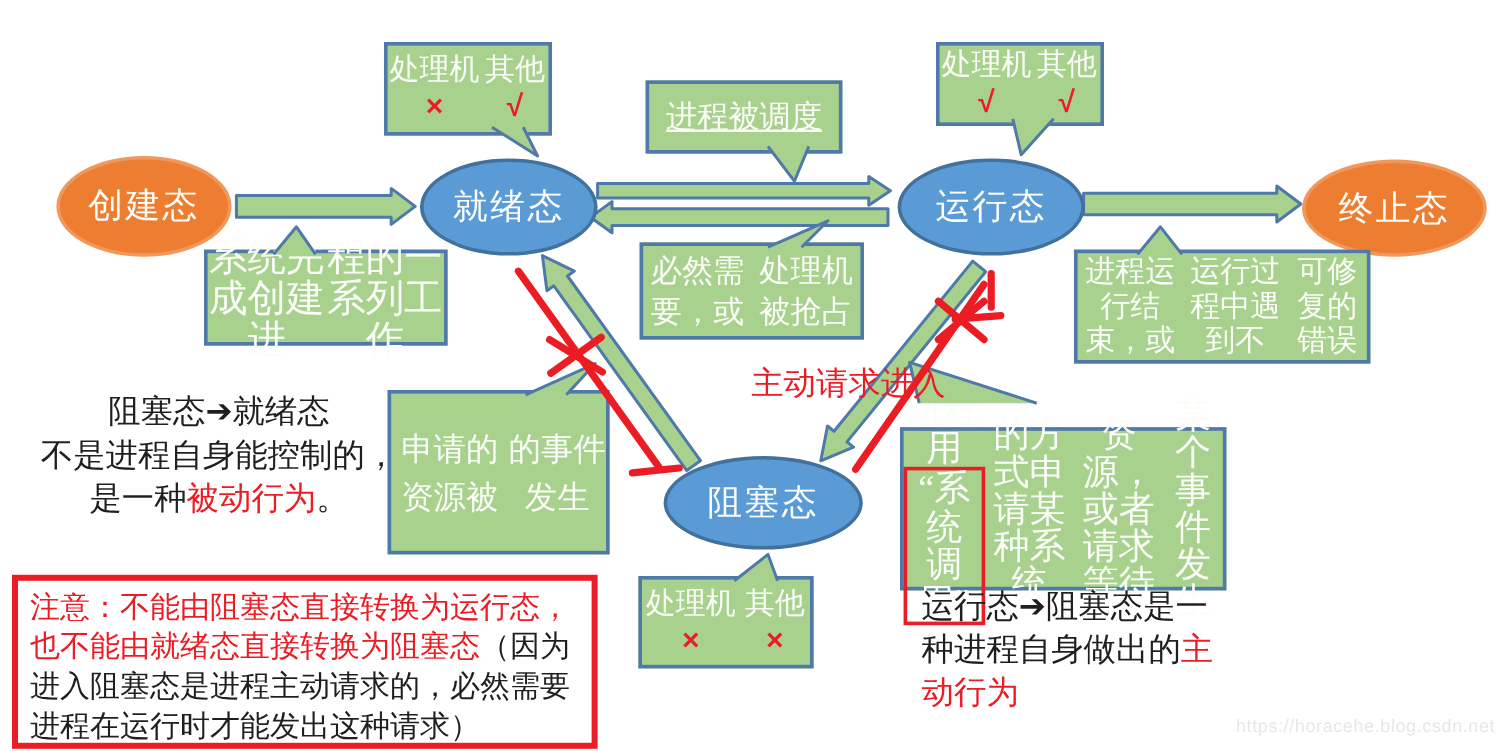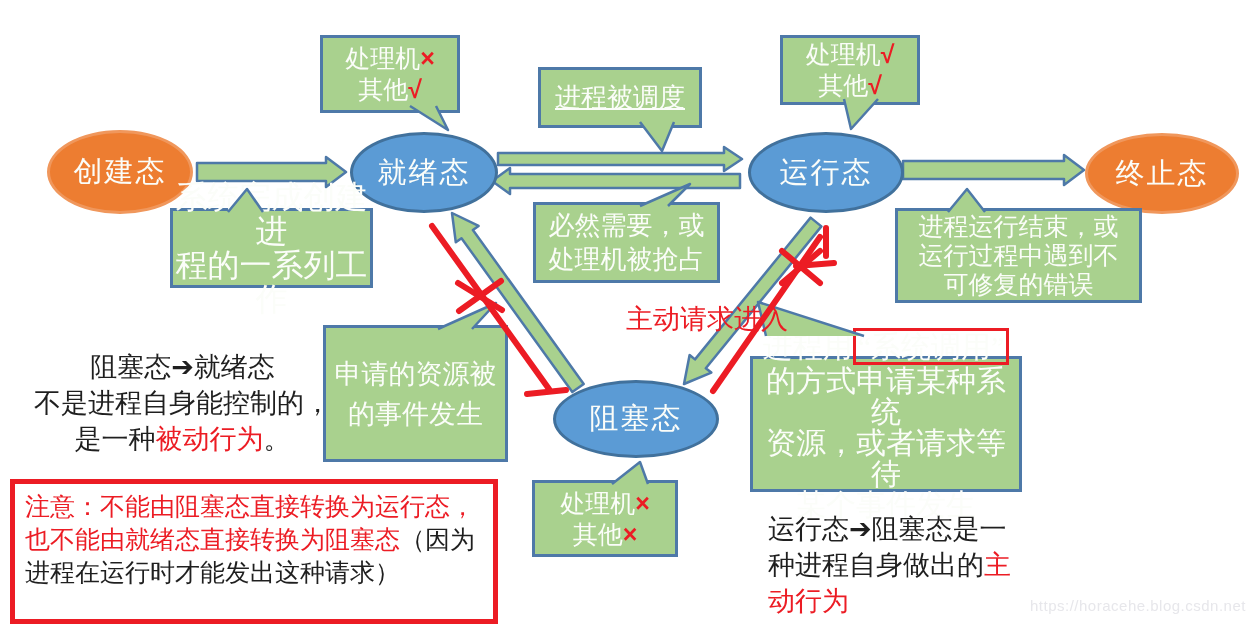--- a/index.html
+++ b/index.html
@@ -21,25 +21,25 @@
   .state{
     position:absolute; border-radius:50%;
     display:flex; align-items:center; justify-content:center;
     color:var(--light); font-size:29px; letter-spacing:2px; z-index:2;
   }
   .state.orange{background:var(--orange); border:3px solid var(--orange-bd);}
   .state.blue{background:var(--blue); border:3px solid var(--blue-bd);}
   .callout{
     position:absolute; background:var(--green); border:3px solid var(--edge);
     color:var(--light); text-align:center; z-index:3; box-sizing:border-box;
-    display:flex; flex-direction:column; justify-content:center;align-items:center;
+    display:flex; flex-direction:row; justify-content:center;align-items:center;
   }
   .mark{color:var(--red); font-weight:bold; font-family:"Liberation Sans",sans-serif;}
   .boxed{border:3px solid var(--red); padding:0 2px; display:inline-block; line-height:1.05;}
-  .textblock{position:absolute; color:var(--ink); z-index:3;margin-top:24px;}
+  .textblock{position:absolute; color:var(--ink); z-index:3;}
   .red-t{color:var(--red);}
   .noticebox{
     position:absolute; left:10px; top:479px; width:488px; height:145px;
     border:5px solid var(--red); box-sizing:border-box; padding:6px 10px;
     font-size:25px; line-height:33px; z-index:3; color:var(--ink); background:#fff;
   }
   .watermark{
     position:absolute; left:1030px; top:597px; font-size:15px; color:var(--wm);
     font-family:"Liberation Sans",sans-serif; z-index:1; letter-spacing:0.5px;
   }
@@ -125,20 +125,21 @@
 
   <div class="textblock" style="left:25px;top:325px;width:315px;font-size:27px;line-height:36px;text-align:center;">
     <div>阻塞态➔就绪态</div>
     <div>不是进程自身能控制的，</div>
     <div><span>是一种</span><span class="red-t">被动行为</span><span>。</span></div>
   </div>
 
   <div class="noticebox">
     <div class="red-t">注意：不能由阻塞态直接转换为运行态，</div>
     <div><span class="red-t">也不能由就绪态直接转换为阻塞态</span><span>（因为</span></div>
+    <div>进入阻塞态是进程主动请求的，必然需要</div>
     <div>进程在运行时才能发出这种请求）</div>
   </div>
 
   <div class="textblock" style="left:768px;top:487px;width:262px;font-size:27px;line-height:36px;">
     <div>运行态➔阻塞态是一</div>
     <div><span>种进程自身做出的</span><span class="red-t">主</span></div>
     <div class="red-t">动行为</div>
   </div>
 
   <div class="freelabel" style="left:626px;top:301px;font-size:27px;">主动请求进入</div>

